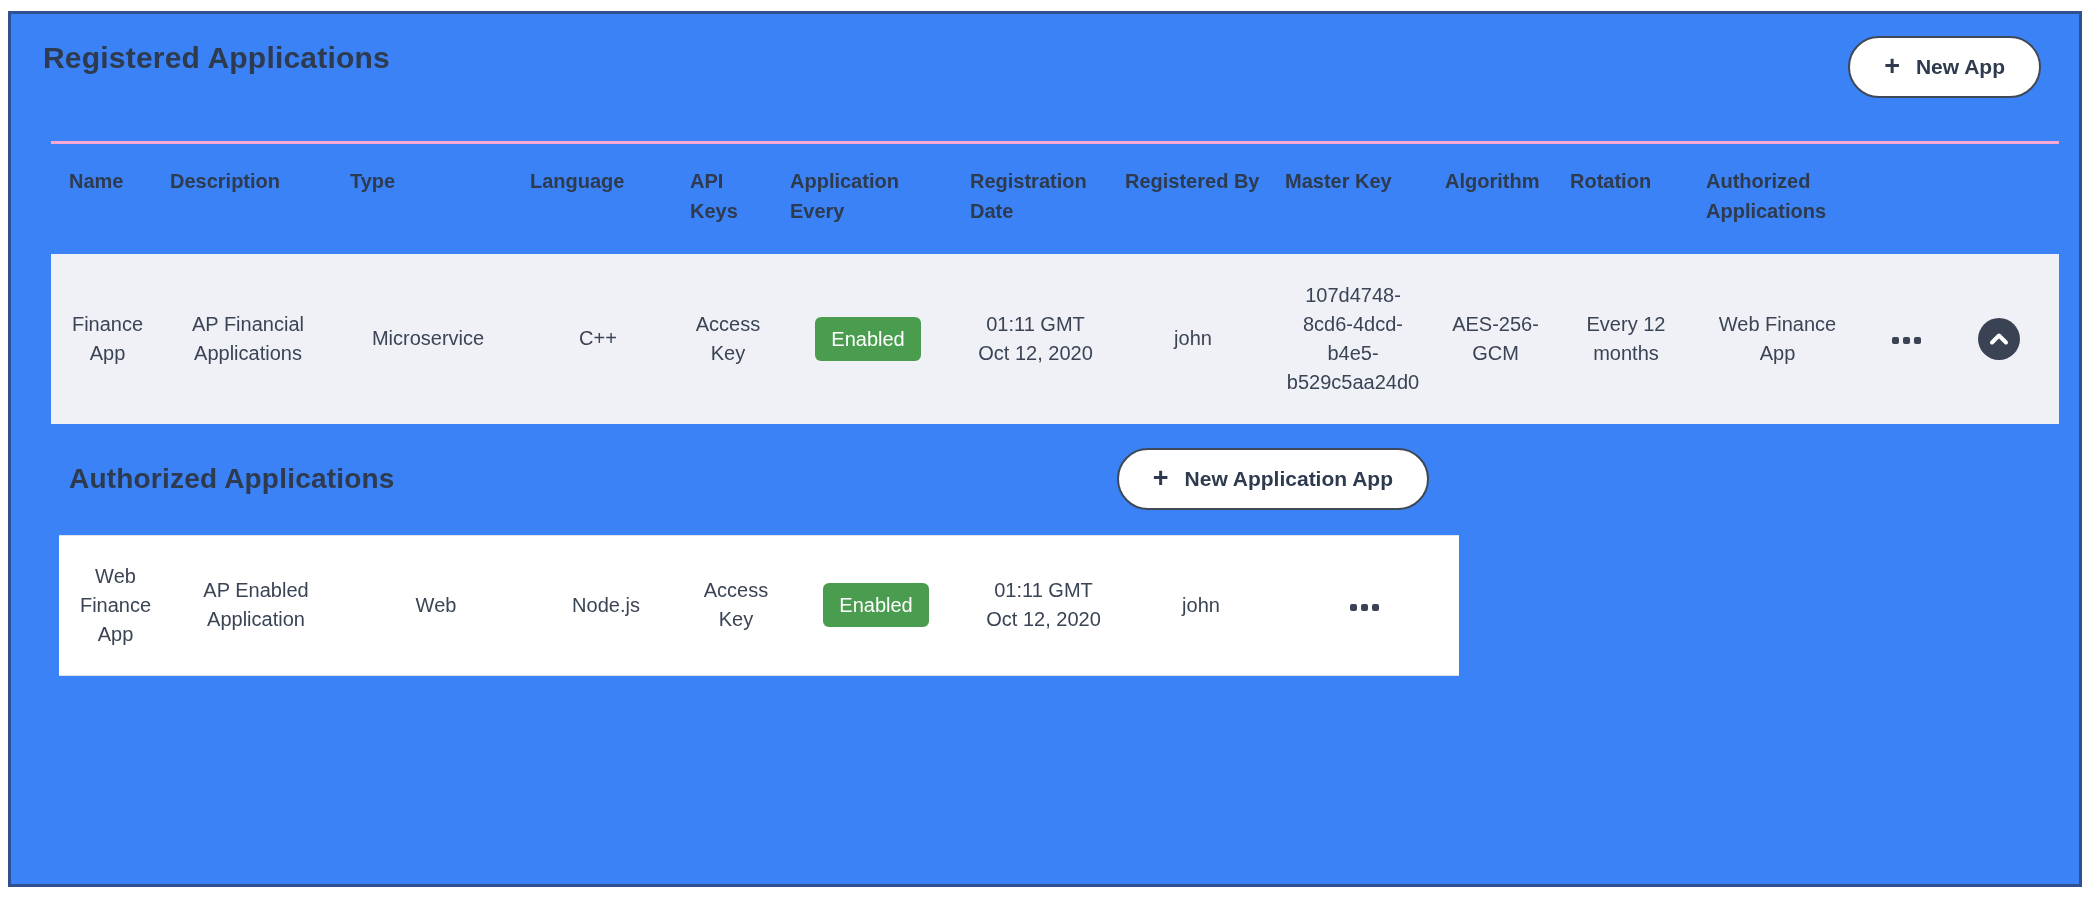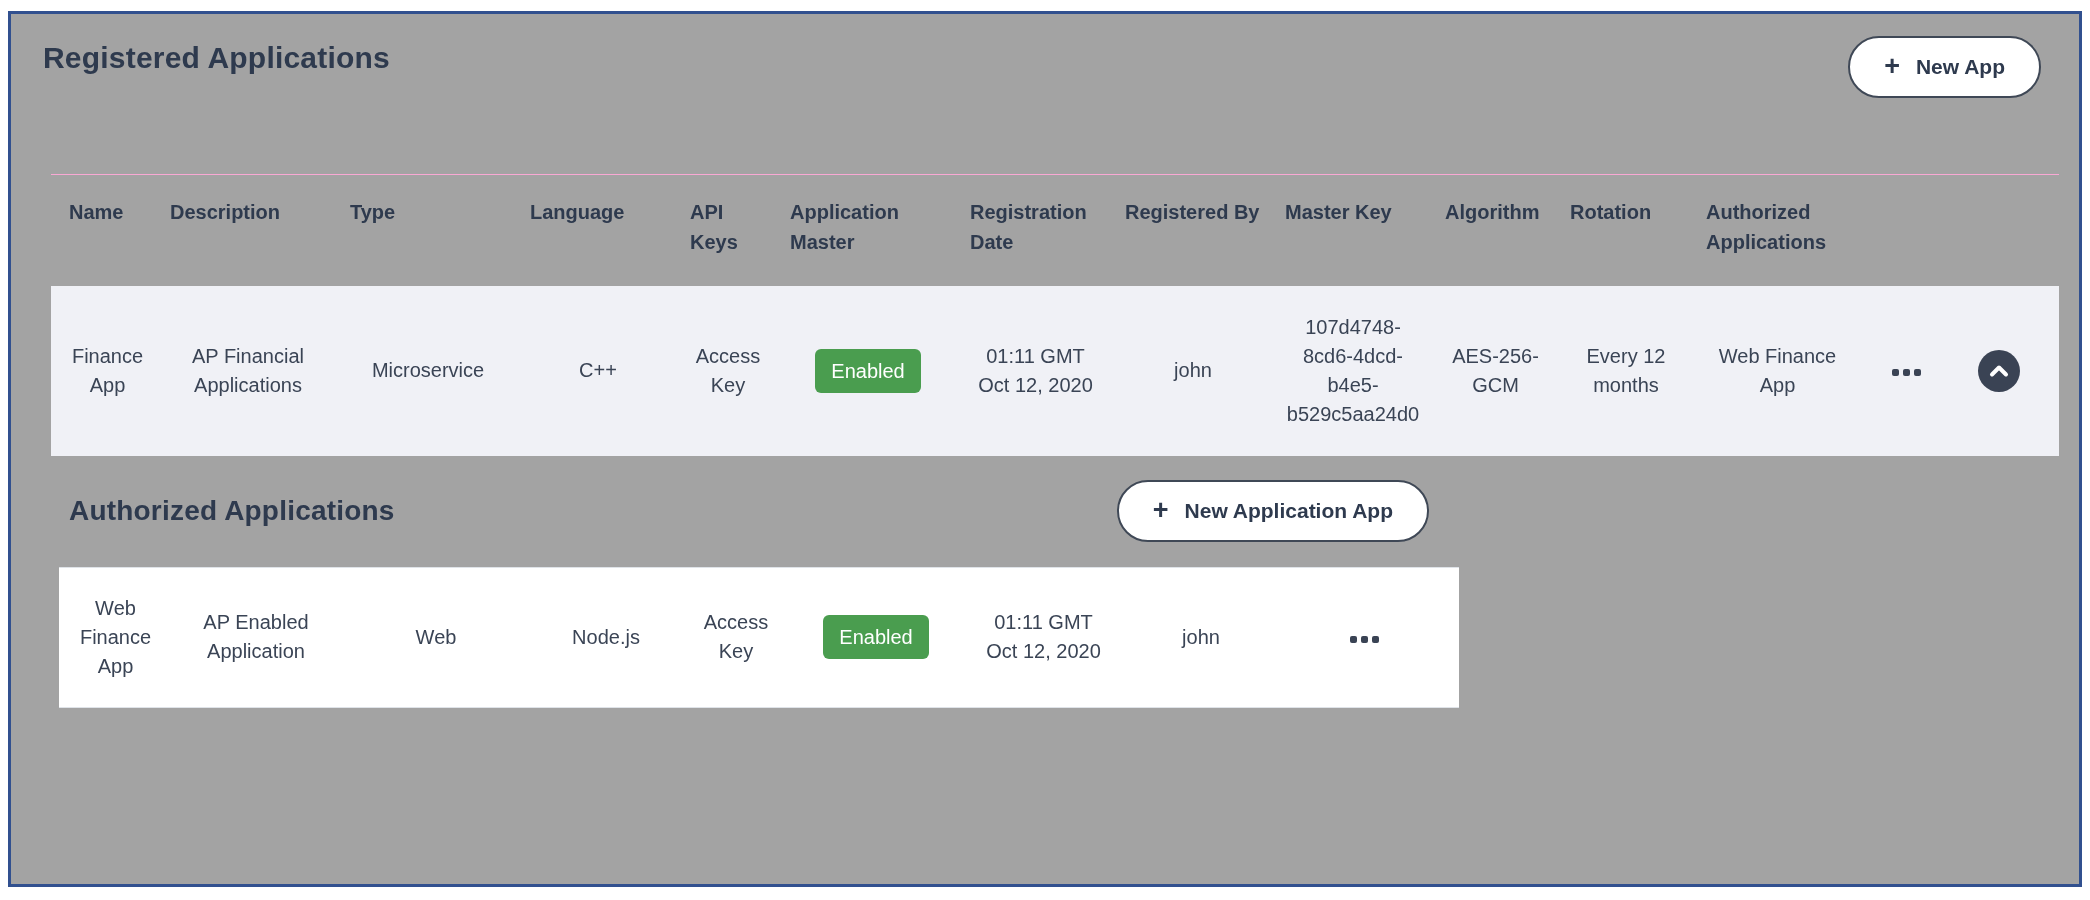--- a/index.html
+++ b/index.html
@@ -3,21 +3,21 @@
 <meta charset="utf-8">
 <style>
   * { box-sizing: border-box; margin: 0; padding: 0; }
   html, body { width: 2090px; height: 900px; background: #ffffff; }
   body { font-family: "Liberation Sans", sans-serif; position: relative; }
 
   .card {
     position: absolute;
     left: 8px; top: 11px; right: 8px; bottom: 13px;
     border: 3px solid #31508f;
-    background: #a3a3a3;
+    background: #3b82f6;
     padding: 0 36px 1px 32px;
     overflow: hidden;
   }
 
   
   .card-header {
     position: relative;
     height: 127px;
     padding-top: 27px;
   }
@@ -54,21 +54,21 @@
     right: 2px;
     top: 22px;
   }
 
   
   table {
     border-collapse: collapse;
     table-layout: fixed;
     margin-left: 8px;
   }
-  .main-table { width: 2008px; border-top: 1px solid #f9a8d4; margin-top: 33px; }
+  .main-table { width: 2008px; border-top: 3px solid #f9a8d4; }
   .nested-table { width: 1400px; border-top: 1px solid #dfe3e8; }
 
   th {
     vertical-align: top;
     text-align: left;
     padding: 22px 24px 0 0;
     font-size: 20px;
     font-weight: 700;
     color: #2e3a4e;
     line-height: 1.5;
@@ -174,21 +174,21 @@
       <col style="width:90px">
         <col style="width:96px">
     </colgroup>
     <thead>
       <tr>
         <th class="col-first-pad">Name</th>
         <th>Description</th>
         <th>Type</th>
         <th>Language</th>
         <th>API Keys</th>
-        <th>Application Master</th>
+        <th>Application Every</th>
         <th>Registration Date</th>
         <th>Registered By</th>
         <th>Master Key</th>
         <th>Algorithm</th>
         <th>Rotation</th>
         <th>Authorized Applications</th>
         <th></th>
         <th></th>
       </tr>
     </thead>

